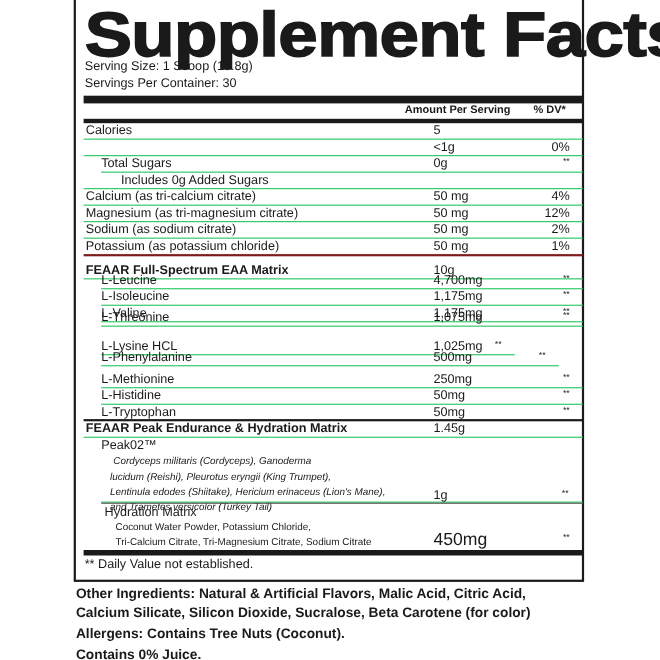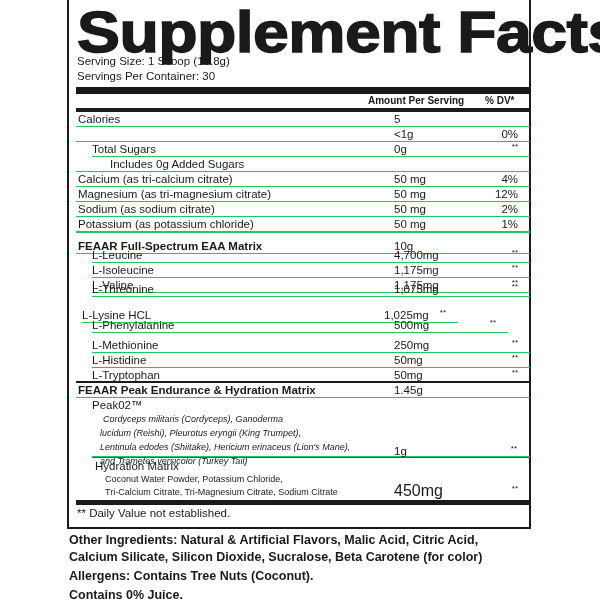--- a/index.html
+++ b/index.html
@@ -16,21 +16,21 @@
       font-family: "Liberation Sans", sans-serif; font-weight: 900;
       font-size: 57px; letter-spacing: -0.5px; line-height: 64px; white-space: nowrap;
       transform: scaleX(1.13); transform-origin: left top;
       -webkit-text-stroke: 1.4px #1a1a1a;
     }
     .serv { position: absolute; left: 8px; font-size: 11.5px; line-height: 14px; white-space: nowrap; }
     .bar { position: absolute; left: 7px; width: 454px; background: #1a1a1a; }
     .hdr { position: absolute; top: 97px; font-size: 10px; font-weight: bold; line-height: 12px; white-space: nowrap; }
     .row { position: absolute; left: 7px; width: 454px; height: 15px; border-bottom: 1px solid #22c55e; box-sizing: border-box; }
     .row.nobottom { border-bottom: none; }
-    .row.thick { border-bottom: 2px solid #22c55e; }
+    .row.thick { border-bottom: 2px solid #7f1d1d; }
     .lab { position: absolute; top: 0; font-size: 11.5px; line-height: 14px; white-space: nowrap; }
     .lab.b { font-weight: bold; }
     .amt { position: absolute; left: 318px; top: 0; font-size: 11.5px; line-height: 14px; white-space: nowrap; }
     .dv { position: absolute; right: 12px; top: 0; font-size: 11.5px; line-height: 14px; white-space: nowrap; text-align: right; }
     .dv.stars { font-size: 8px; top: -2px; }
     .it { position: absolute; font-size: 9px; font-style: italic; line-height: 15px; white-space: nowrap; }
     .sm { position: absolute; font-size: 9px; line-height: 13px; white-space: nowrap; }
     .foot { position: absolute; left: 8px; top: 508px; font-size: 11.5px; line-height: 14px; white-space: nowrap; text-align: center; }
     .below { position: absolute; left: 69px; font-size: 12.5px; font-weight: bold; line-height: 16px; white-space: nowrap; }
   </style>
@@ -101,21 +101,21 @@
   <div class="row" style="top:280px;left:23px;width:438px">
     <span class="lab" style="left:0">L-Valine</span>
     <span class="amt" style="left:302px">1,175mg</span>
     <span class="dv stars">**</span>
   </div>
   <div class="row" style="top:284px;left:23px;width:438px">
     <span class="lab" style="left:0">L-Threonine</span>
     <span class="amt" style="left:302px">1,075mg</span>
     <span class="dv stars">**</span>
   </div>
-  <div class="row" style="top:310px;left:13px;width:376px">
+  <div class="row" style="top:310px;left:23px;width:376px">
     <span class="lab" style="left:0">L-Lysine HCL</span>
     <span class="amt" style="left:302px">1,025mg</span>
     <span class="dv stars">**</span>
   </div>
   <div class="row" style="top:320px;left:23px;width:416px">
     <span class="lab" style="left:0">L-Phenylalanine</span>
     <span class="amt" style="left:302px">500mg</span>
     <span class="dv stars">**</span>
   </div>
   <div class="row" style="top:340px;left:23px;width:438px">

